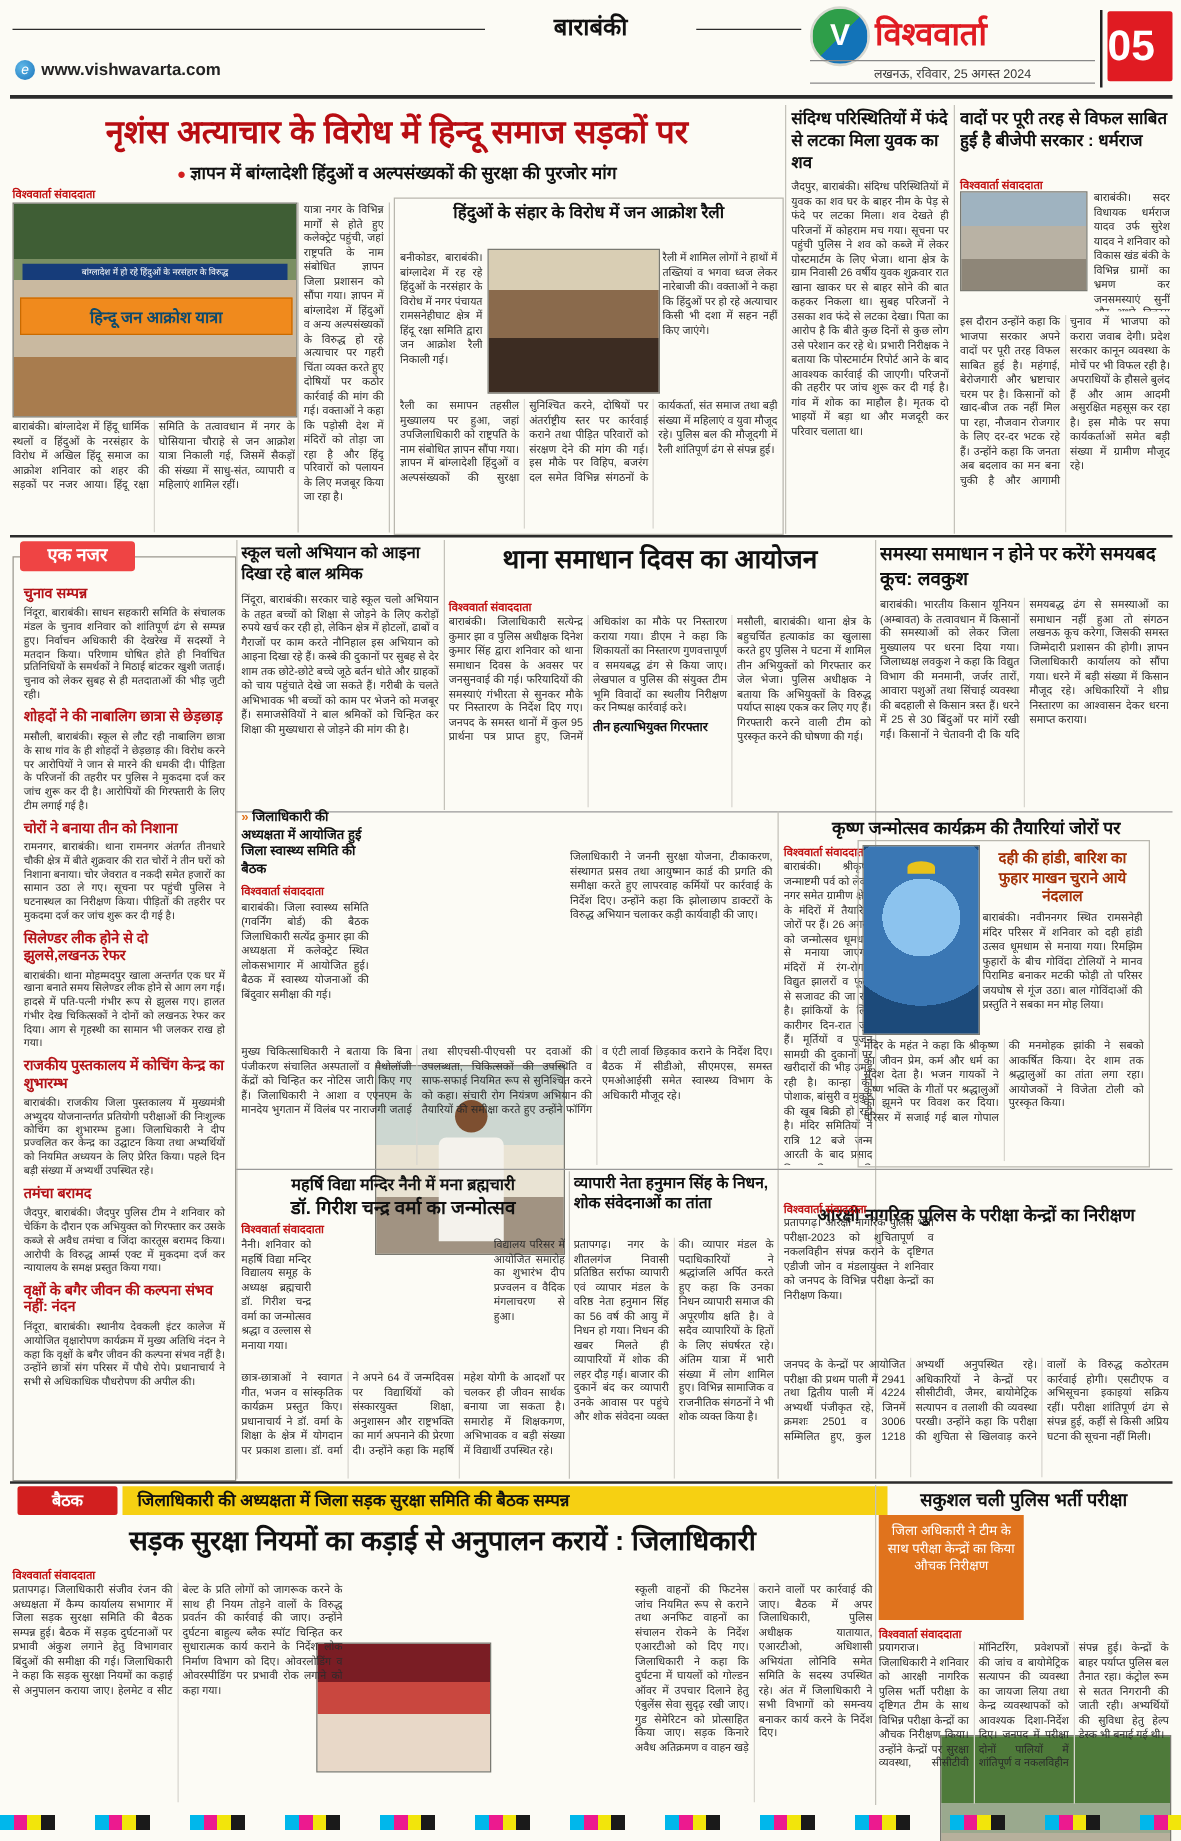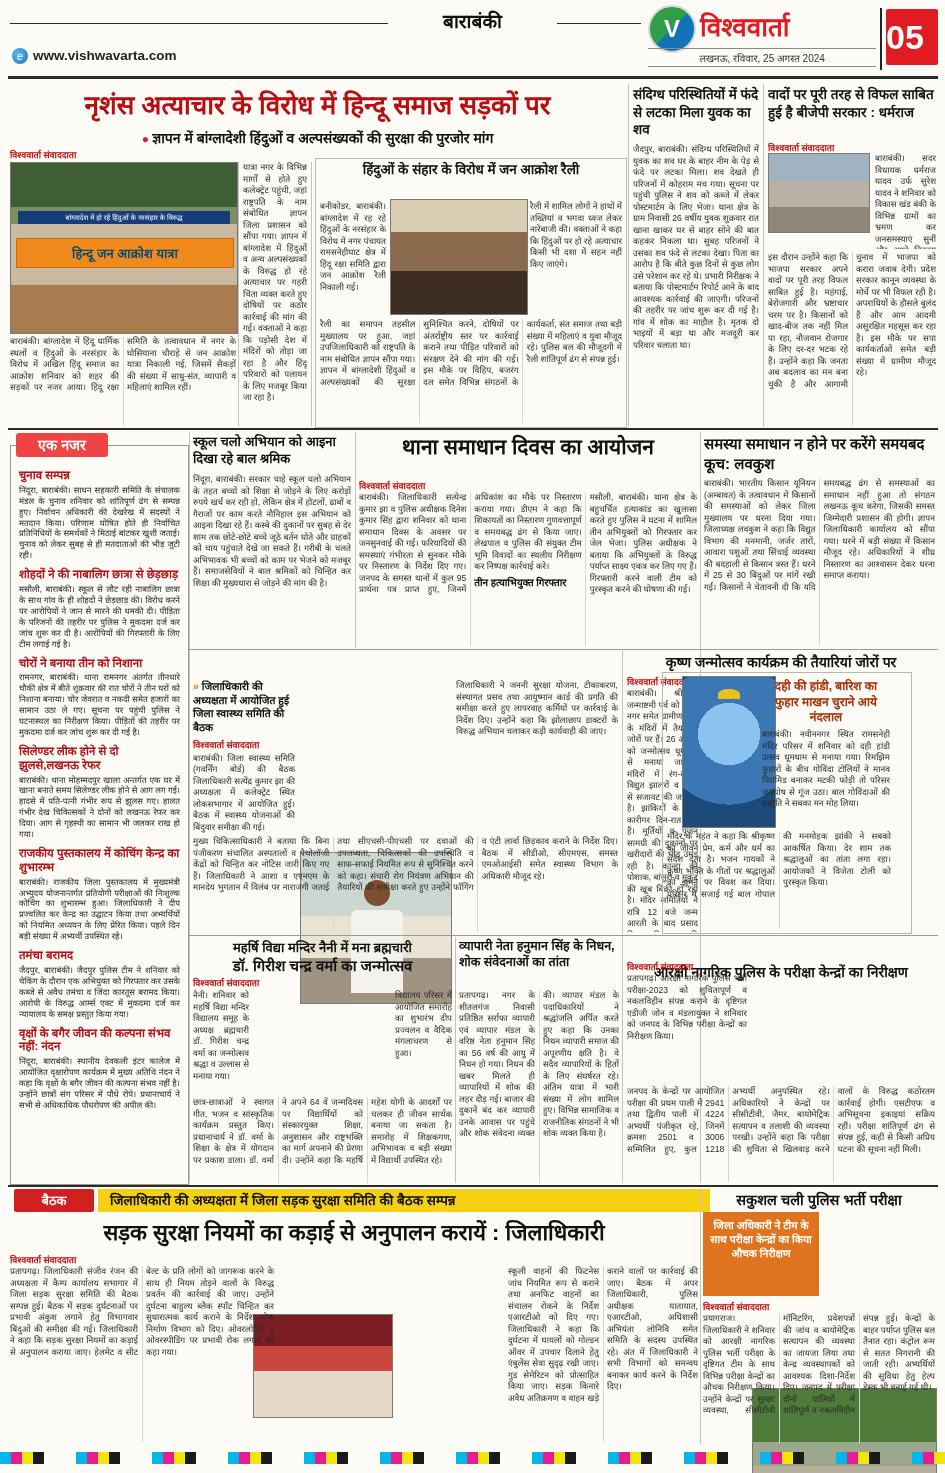--- a/index.html
+++ b/index.html
@@ -38,21 +38,21 @@
   #photo-krishna::after{content:"";position:absolute;left:38%;top:8%;width:22px;height:10px;background:#e8c21a;border-radius:50% 50% 0 0;}
   #photo-birthday{background:linear-gradient(180deg,#7a1d24 0 30%,#c9473f 30% 55%,#e8d8c8 55%);}
   #photo-police{background:linear-gradient(180deg,#4e7a3a 0 44%,#9aa98e 44% 64%,#b7b09c 64%);}
   
   #eknajar-box{border:1px solid #9a988f;}
   .en-head{font-size:11.5px;font-weight:bold;color:#b31217;margin:7px 0 2px;line-height:1.2;}
   .en-body{font-size:8.4px;line-height:1.3;text-align:justify;color:#2b2b2b;}
   #eknajar-tab{background:#ef4444;color:#fff;font-weight:bold;font-size:14.5px;text-align:center;line-height:24px;border-radius:3px;}
   #baithak-label{background:#d21f1f;color:#fff;font-weight:bold;font-size:13px;text-align:center;line-height:23px;border-radius:2px;}
   #baithak-strip{background:#f6d012;color:#111;font-weight:bold;font-size:13.5px;line-height:23px;padding-left:12px;overflow:hidden;white-space:nowrap;}
-  #sak-banner{background:#e0731d;color:#fff;font-weight:bold;font-size:10.5px;line-height:1.35;padding:6px 5px;text-align:center;overflow:hidden;}
+  #sak-banner{background:#e0731d;color:#fff;font-weight:normal;font-size:10.5px;line-height:1.35;padding:6px 5px;text-align:center;overflow:hidden;}
 </style>
 </head>
 <body>
 
 <div id="page">
 
   <div class="abs hline" style="left:10px;top:23px;width:378px;height:1px;"></div>
   <div class="abs hl center" style="left:395px;top:8px;width:155px;font-size:19px;">बाराबंकी</div>
   <div class="abs hline" style="left:557px;top:23px;width:84px;height:1px;"></div>
 
@@ -141,36 +141,36 @@
     <span>मसौली, बाराबंकी। थाना क्षेत्र के बहुचर्चित हत्याकांड का खुलासा करते हुए पुलिस ने घटना में शामिल तीन अभियुक्तों को गिरफ्तार कर जेल भेजा। पुलिस अधीक्षक ने बताया कि अभियुक्तों के विरुद्ध पर्याप्त साक्ष्य एकत्र कर लिए गए हैं। गिरफ्तारी करने वाली टीम को पुरस्कृत करने की घोषणा की गई।</span>
   </div>
 
   <div class="abs vline" style="left:700px;top:432px;height:751px;"></div>
 
   <div class="abs hl" style="left:704px;top:434px;width:231px;height:40px;font-size:15px;line-height:1.3;overflow:hidden;">समस्या समाधान न होने पर करेंगे समयबद कूच: लवकुश</div>
   <div class="abs body-sm cols2 colrule" style="left:704px;top:478px;width:231px;height:168px;">बाराबंकी। भारतीय किसान यूनियन (अम्बावत) के तत्वावधान में किसानों की समस्याओं को लेकर जिला मुख्यालय पर धरना दिया गया। जिलाध्यक्ष लवकुश ने कहा कि विद्युत विभाग की मनमानी, जर्जर तारों, आवारा पशुओं तथा सिंचाई व्यवस्था की बदहाली से किसान त्रस्त हैं। धरने में 25 से 30 बिंदुओं पर मांगें रखी गईं। किसानों ने चेतावनी दी कि यदि समयबद्ध ढंग से समस्याओं का समाधान नहीं हुआ तो संगठन लखनऊ कूच करेगा, जिसकी समस्त जिम्मेदारी प्रशासन की होगी। ज्ञापन जिलाधिकारी कार्यालय को सौंपा गया। धरने में बड़ी संख्या में किसान मौजूद रहे। अधिकारियों ने शीघ्र निस्तारण का आश्वासन देकर धरना समाप्त कराया।</div>
 
   <div class="abs hline" style="left:189px;top:649px;width:749px;height:1px;background:#999;"></div>
 
-  <div class="abs" style="left:193px;top:680px;width:102px;height:152px;">
+  <div class="abs" style="left:193px;top:648px;width:102px;height:152px;">
     <div class="hl jhola-sub" style="font-size:10.5px;line-height:1.3;">जिलाधिकारी की अध्यक्षता में आयोजित हुई जिला स्वास्थ्य समिति की बैठक</div>
     <div class="byline" style="margin:3px 0 2px;">विश्ववार्ता संवाददाता</div>
     <div class="body-sm" style="height:92px;">बाराबंकी। जिला स्वास्थ्य समिति (गवर्निंग बोर्ड) की बैठक जिलाधिकारी सत्येंद्र कुमार झा की अध्यक्षता में कलेक्ट्रेट स्थित लोकसभागार में आयोजित हुई। बैठक में स्वास्थ्य योजनाओं की बिंदुवार समीक्षा की गई।</div>
   </div>
   <div class="abs photo" id="photo-speaker" style="left:300px;top:680px;width:150px;height:150px;"></div>
   <div class="abs body-sm" style="left:456px;top:680px;width:162px;height:150px;">जिलाधिकारी ने जननी सुरक्षा योजना, टीकाकरण, संस्थागत प्रसव तथा आयुष्मान कार्ड की प्रगति की समीक्षा करते हुए लापरवाह कर्मियों पर कार्रवाई के निर्देश दिए। उन्होंने कहा कि झोलाछाप डाक्टरों के विरुद्ध अभियान चलाकर कड़ी कार्यवाही की जाए।</div>
   <div class="abs body-sm cols3 colrule" style="left:193px;top:836px;width:425px;height:96px;">मुख्य चिकित्साधिकारी ने बताया कि बिना पंजीकरण संचालित अस्पतालों व पैथोलॉजी केंद्रों को चिन्हित कर नोटिस जारी किए गए हैं। जिलाधिकारी ने आशा व एएनएम के मानदेय भुगतान में विलंब पर नाराजगी जताई तथा सीएचसी-पीएचसी पर दवाओं की उपलब्धता, चिकित्सकों की उपस्थिति व साफ-सफाई नियमित रूप से सुनिश्चित करने को कहा। संचारी रोग नियंत्रण अभियान की तैयारियों की समीक्षा करते हुए उन्होंने फॉगिंग व एंटी लार्वा छिड़काव कराने के निर्देश दिए। बैठक में सीडीओ, सीएमएस, समस्त एमओआईसी समेत स्वास्थ्य विभाग के अधिकारी मौजूद रहे।</div>
 
   <div class="abs vline" style="left:622px;top:649px;height:534px;"></div>
 
   <div class="abs hl center" style="left:627px;top:652px;width:308px;height:20px;font-size:14px;overflow:hidden;">कृष्ण जन्मोत्सव कार्यक्रम की तैयारियां जोरों पर</div>
   <div class="abs byline" style="left:627px;top:675px;">विश्ववार्ता संवाददाता</div>
   <div class="abs body-sm" style="left:627px;top:688px;width:71px;height:244px;">बाराबंकी। श्रीकृष्ण जन्माष्टमी पर्व को लेकर नगर समेत ग्रामीण क्षेत्रों के मंदिरों में तैयारियां जोरों पर हैं। 26 अगस्त को जन्मोत्सव धूमधाम से मनाया जाएगा। मंदिरों में रंग-रोगन, विद्युत झालरों व फूलों से सजावट की जा रही है। झांकियों के लिए कारीगर दिन-रात जुटे हैं। मूर्तियों व पूजन सामग्री की दुकानों पर खरीदारों की भीड़ उमड़ रही है। कान्हा की पोशाक, बांसुरी व मुकुट की खूब बिक्री हो रही है। मंदिर समितियों ने रात्रि 12 बजे जन्म आरती के बाद प्रसाद वितरण की व्यवस्था की है। सुरक्षा के दृष्टिगत पुलिस प्रशासन ने भी तैयारियां पूरी कर ली हैं।</div>
 
-  <div class="abs" style="left:662px;top:672px;width:232px;height:260px;border:1px solid #b9b7ae;padding-left:16px;">
+  <div class="abs" style="left:686px;top:672px;width:232px;height:260px;border:1px solid #b9b7ae;">
     <div class="abs photo" id="photo-krishna" style="left:3px;top:3px;width:92px;height:150px;"></div>
     <div class="abs hl center" style="left:99px;top:6px;width:128px;height:46px;font-size:12px;line-height:1.3;color:#a33107;overflow:hidden;">दही की हांडी, बारिश का फुहार माखन चुराने आये नंदलाल</div>
     <div class="abs body-sm" style="left:99px;top:56px;width:128px;height:98px;">बाराबंकी। नवीननगर स्थित रामसनेही मंदिर परिसर में शनिवार को दही हांडी उत्सव धूमधाम से मनाया गया। रिमझिम फुहारों के बीच गोविंदा टोलियों ने मानव पिरामिड बनाकर मटकी फोड़ी तो परिसर जयघोष से गूंज उठा। बाल गोविंदाओं की प्रस्तुति ने सबका मन मोह लिया।</div>
     <div class="abs body-sm cols2 colrule" style="left:4px;top:158px;width:224px;height:98px;">मंदिर के महंत ने कहा कि श्रीकृष्ण का जीवन प्रेम, कर्म और धर्म का संदेश देता है। भजन गायकों ने कृष्ण भक्ति के गीतों पर श्रद्धालुओं को झूमने पर विवश कर दिया। परिसर में सजाई गई बाल गोपाल की मनमोहक झांकी ने सबको आकर्षित किया। देर शाम तक श्रद्धालुओं का तांता लगा रहा। आयोजकों ने विजेता टोली को पुरस्कृत किया।</div>
   </div>
 
   <div class="abs hline" style="left:189px;top:935px;width:749px;height:1px;background:#999;"></div>
 
   <div class="abs hl center" style="left:193px;top:938px;width:259px;font-size:13px;">महर्षि विद्या मन्दिर नैनी में मना ब्रह्मचारी</div>
   <div class="abs hl center" style="left:193px;top:955px;width:259px;font-size:15px;">डॉ. गिरीश चन्द्र वर्मा का जन्मोत्सव</div>

